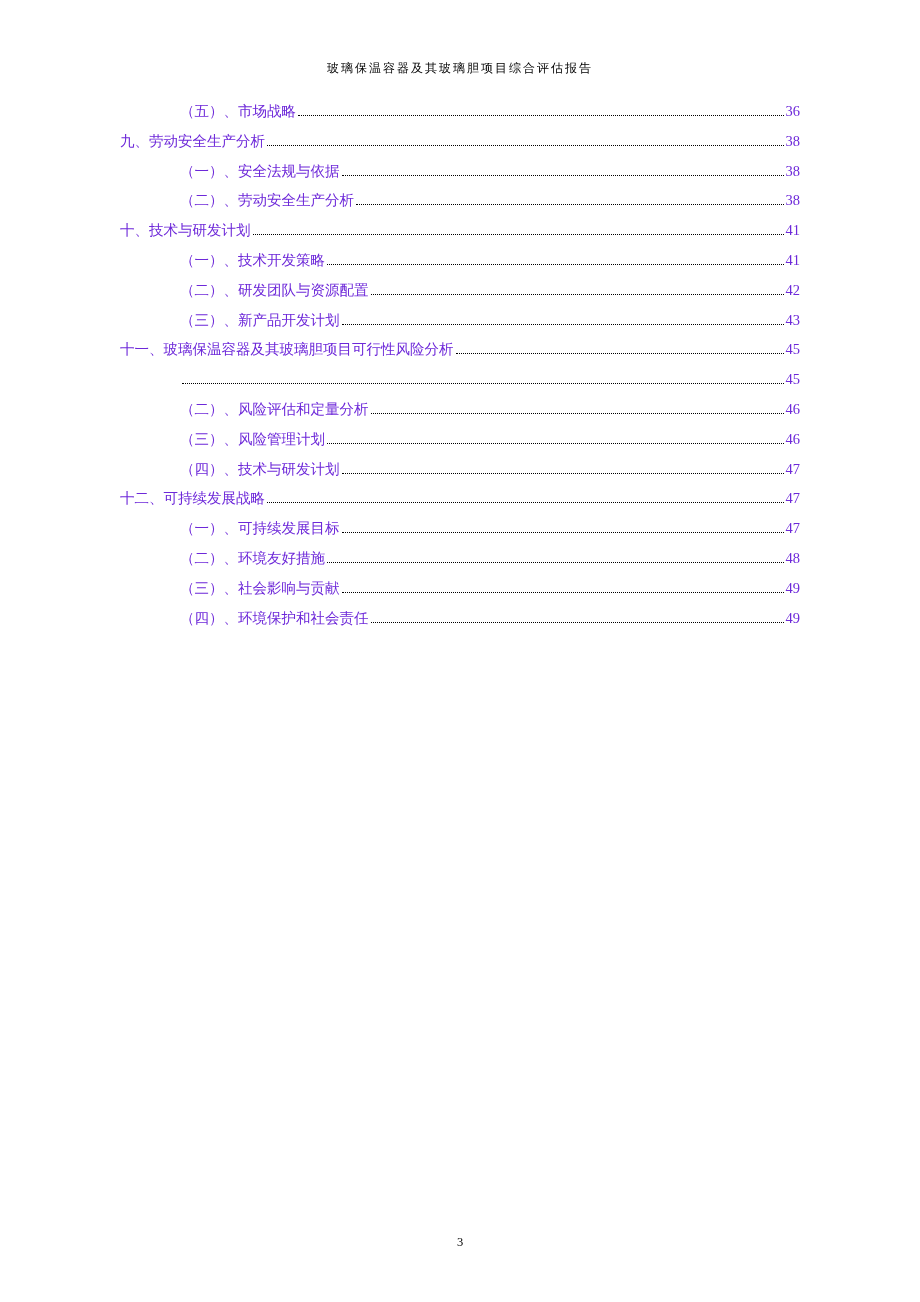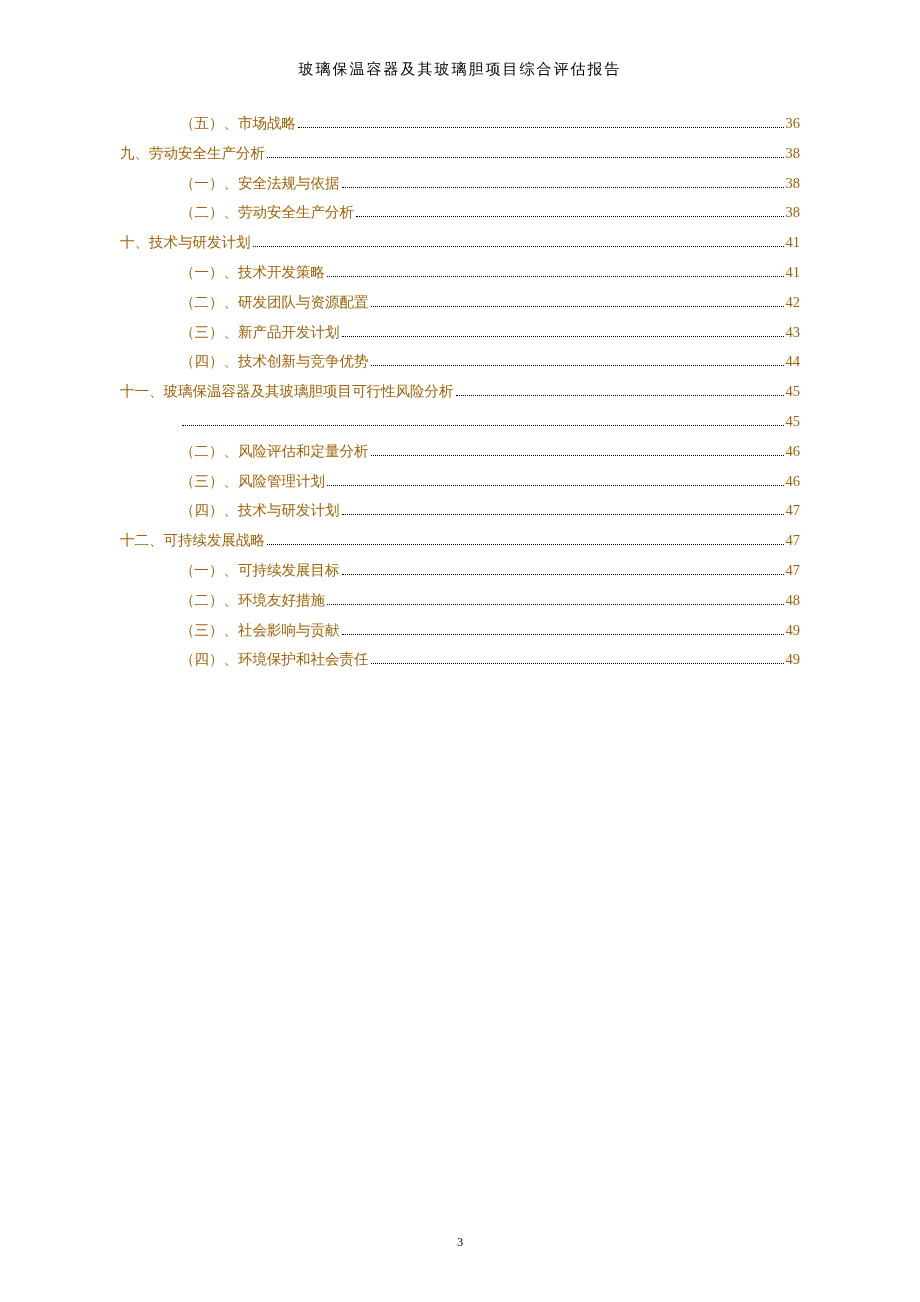--- a/index.html
+++ b/index.html
@@ -9,28 +9,28 @@
     font-family: "SimSun", "宋体", serif;
     width: 920px;
     height: 1302px;
     position: relative;
   }
   .page {
     padding: 60px 120px 0 120px;
   }
   .header {
     text-align: center;
-    font-size: 15px;
+    font-size: 12px;
     letter-spacing: 2px;
-    margin-bottom: 34px;
+    margin-bottom: 24px;
     color: #000;
   }
   .toc {
     font-size: 14.5px;
-    color: #a16207;
+    color: #6d28d9;
   }
   .toc-row {
     display: flex;
     align-items: baseline;
     white-space: nowrap;
     margin-bottom: 9.5px;
     line-height: 1.4;
   }
   .toc-row.l1 { padding-left: 0; }
   .toc-row.l2 { padding-left: 60px; }
@@ -95,25 +95,20 @@
       <div class="toc-row l2">
         <span class="toc-label">（二）、研发团队与资源配置</span>
         <span class="toc-dots"></span>
         <span class="toc-page">42</span>
       </div>
       <div class="toc-row l2">
         <span class="toc-label">（三）、新产品开发计划</span>
         <span class="toc-dots"></span>
         <span class="toc-page">43</span>
       </div>
-      <div class="toc-row l2">
-        <span class="toc-label">（四）、技术创新与竞争优势</span>
-        <span class="toc-dots"></span>
-        <span class="toc-page">44</span>
-      </div>
       <div class="toc-row l1">
         <span class="toc-label">十一、玻璃保温容器及其玻璃胆项目可行性风险分析</span>
         <span class="toc-dots"></span>
         <span class="toc-page">45</span>
       </div>
       <div class="toc-row l2">
         <span class="toc-dots"></span>
         <span class="toc-page">45</span>
       </div>
       <div class="toc-row l2">

